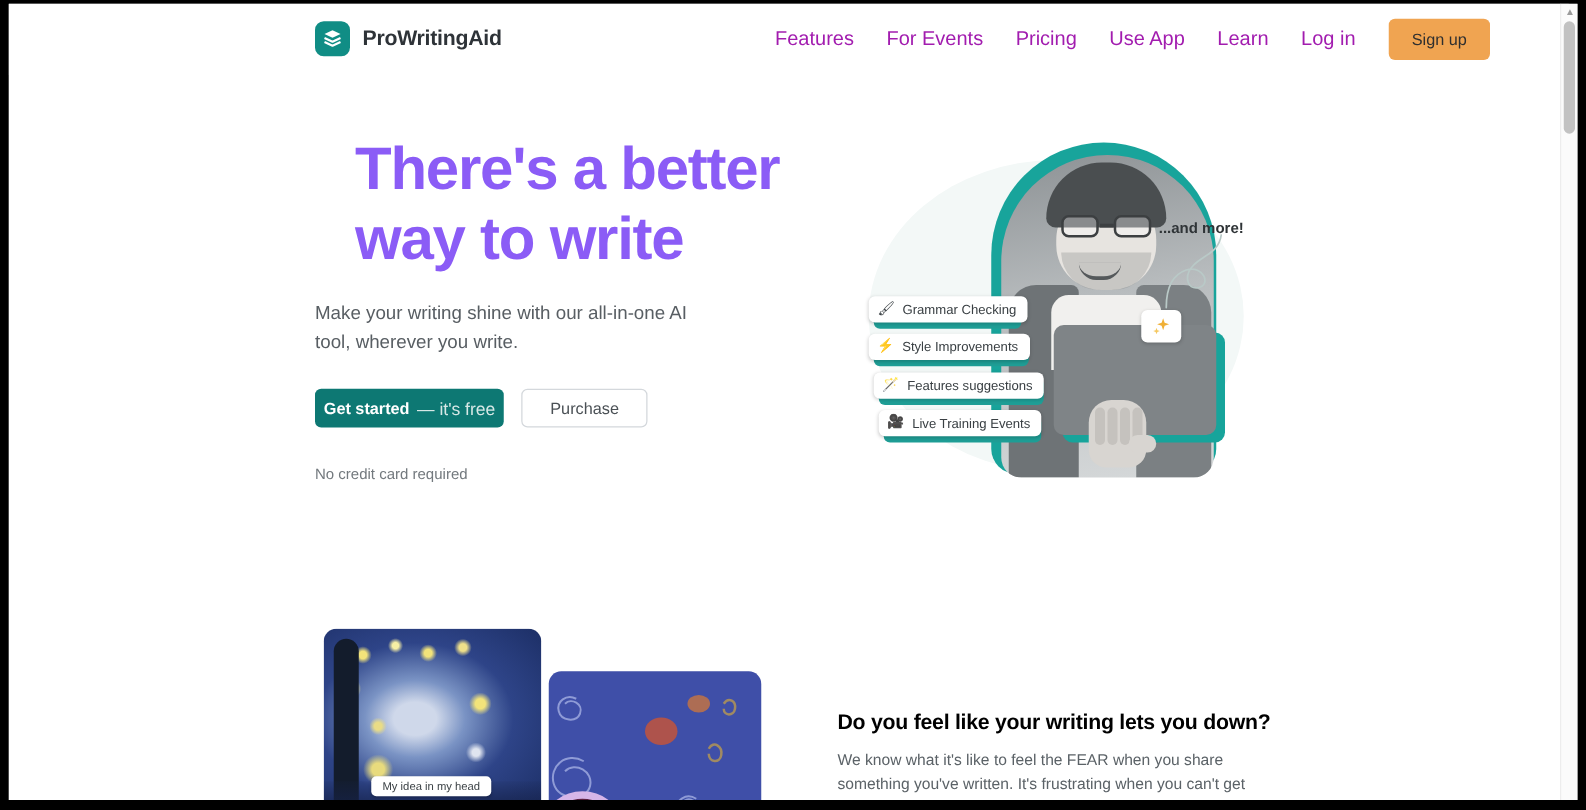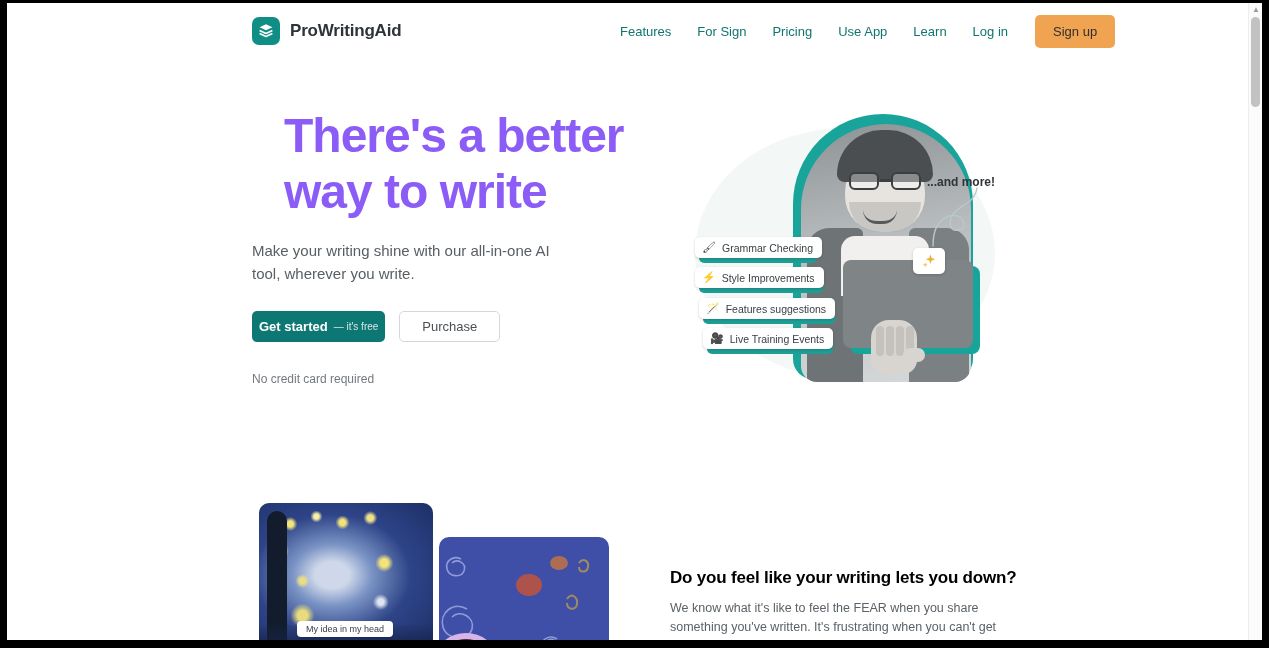--- a/index.html
+++ b/index.html
@@ -66,21 +66,21 @@
   .brand-name {
     font-size: 17px; font-weight: bold; color: #2e3338; letter-spacing: -0.2px;
   }
   #nav {
     position: absolute;
     left: 600px; top: 12px;
     display: flex; align-items: center; gap: 0px;
     height: 33px;
   }
   .nav-link {
-    font-size: 13px; color: #0f766e;
+    font-size: 16px; color: #a21caf;
     padding: 6px 13px;
     text-decoration: none;
     white-space: nowrap;
     cursor: pointer;
   }
   #signup-btn {
     margin-left: 14px;
     background: #f0a451;
     color: #2f2f2f;
     font-size: 13px;
@@ -120,21 +120,21 @@
     background: #0d7873;
     border: none;
     border-radius: 5px;
     padding: 0 7px;
     height: 31px;
     display: flex; align-items: center; gap: 6px;
     cursor: pointer;
     font-family: "Liberation Sans", sans-serif;
   }
   #get-started .gs-main { color: #fff; font-size: 13px; font-weight: bold; }
-  #get-started .gs-sub  { color: #d7e8e6; font-size: 10px; }
+  #get-started .gs-sub  { color: #d7e8e6; font-size: 14px; }
   #purchase {
     background: #fff;
     border: 1px solid #d4d8dc;
     border-radius: 5px;
     height: 31px;
     padding: 0 22px;
     color: #4a5055;
     font-size: 13px;
     cursor: pointer;
     font-family: "Liberation Sans", sans-serif;
@@ -407,21 +407,21 @@
             <path d="M2.6 5.2 L9 2.2 L15.4 5.2 L9 8.2 Z" fill="#ffffff"></path>
             <path d="M2.6 8.4 L9 11.4 L15.4 8.4" fill="none" stroke="#ffffff" stroke-width="1.7" stroke-linejoin="round"></path>
             <path d="M2.6 11.6 L9 14.6 L15.4 11.6" fill="none" stroke="#ffffff" stroke-width="1.7" stroke-linejoin="round"></path>
           </svg>
         </span>
         <span class="brand-name">ProWritingAid</span>
       </div>
 
       <div id="nav">
         <a class="nav-link">Features</a>
-        <a class="nav-link">For Sign</a>
+        <a class="nav-link">For Events</a>
         <a class="nav-link">Pricing</a>
         <a class="nav-link">Use App</a>
         <a class="nav-link">Learn</a>
         <a class="nav-link">Log in</a>
         <button id="signup-btn">Sign up</button>
       </div>
     </div>
 
     <h1 id="hero-title">There's a better way to write</h1>
     <p id="hero-sub">Make your writing shine with our all-in-one AI tool, wherever you write.</p>

